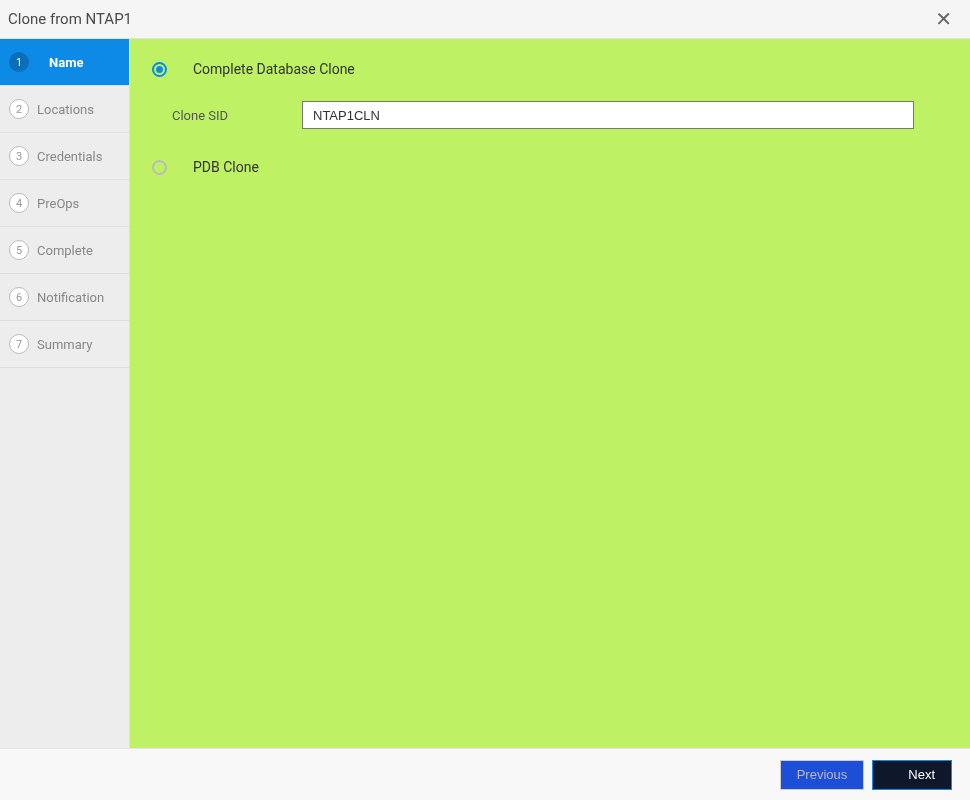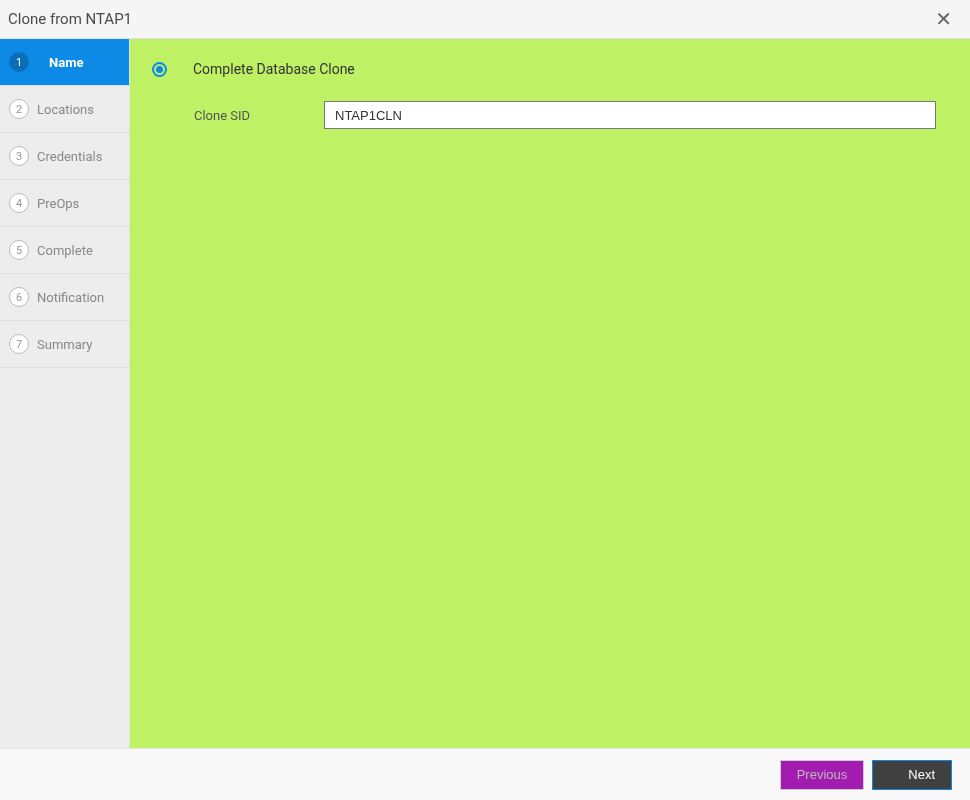--- a/index.html
+++ b/index.html
@@ -91,21 +91,21 @@
       padding: 22px 30px 20px 22px;
       background: #bef264;
       position: relative;
     }
     .radio-row {
       display: flex;
       align-items: center;
       margin-bottom: 24px;
     }
     .radio-row + .form-section {
-      margin-left: 42px;
+      margin-left: 20px;
       margin-bottom: 30px;
     }
     .radio-circle {
       width: 15px;
       height: 15px;
       border-radius: 50%;
       border: 2px solid #bbb;
       margin-right: 26px;
       cursor: pointer;
       display: flex;
@@ -170,26 +170,26 @@
       min-width: 66px;
       padding: 0 16px;
       border: 1px solid #ccc;
       font-size: 13px;
       cursor: pointer;
       display: inline-flex;
       align-items: center;
       justify-content: center;
     }
     .btn-prev {
-      background: #a21caf;
+      background: #1d4ed8;
       color: #bbb;
       cursor: default;
     }
     .btn-next {
-      background: #404040;
+      background: #0f172a;
       border-color: #0d8ae6;
       color: #fff;
       padding-left: 35px;
     }
   </style>
 </head>
 <body>
 
 <div class="header">
   <div class="header-title">Clone from NTAP1</div>
@@ -234,19 +234,23 @@
       <div class="radio-label">Complete Database Clone</div>
     </div>
 
     <div class="form-section">
       <div class="form-row">
         <div class="form-label">Clone SID</div>
         <input type="text" class="text-input" value="NTAP1CLN" style="">
       </div>
     </div>
 
+    <div class="radio-row pdb-row">
+      <div class="radio-circle"></div>
+      <div class="radio-label">PDB Clone</div>
+    </div>
   </div>
 </div>
 
 <div class="footer">
   <button class="btn btn-prev">Previous</button>
   <button class="btn btn-next">Next</button>
 </div>
 
 </body></html>

